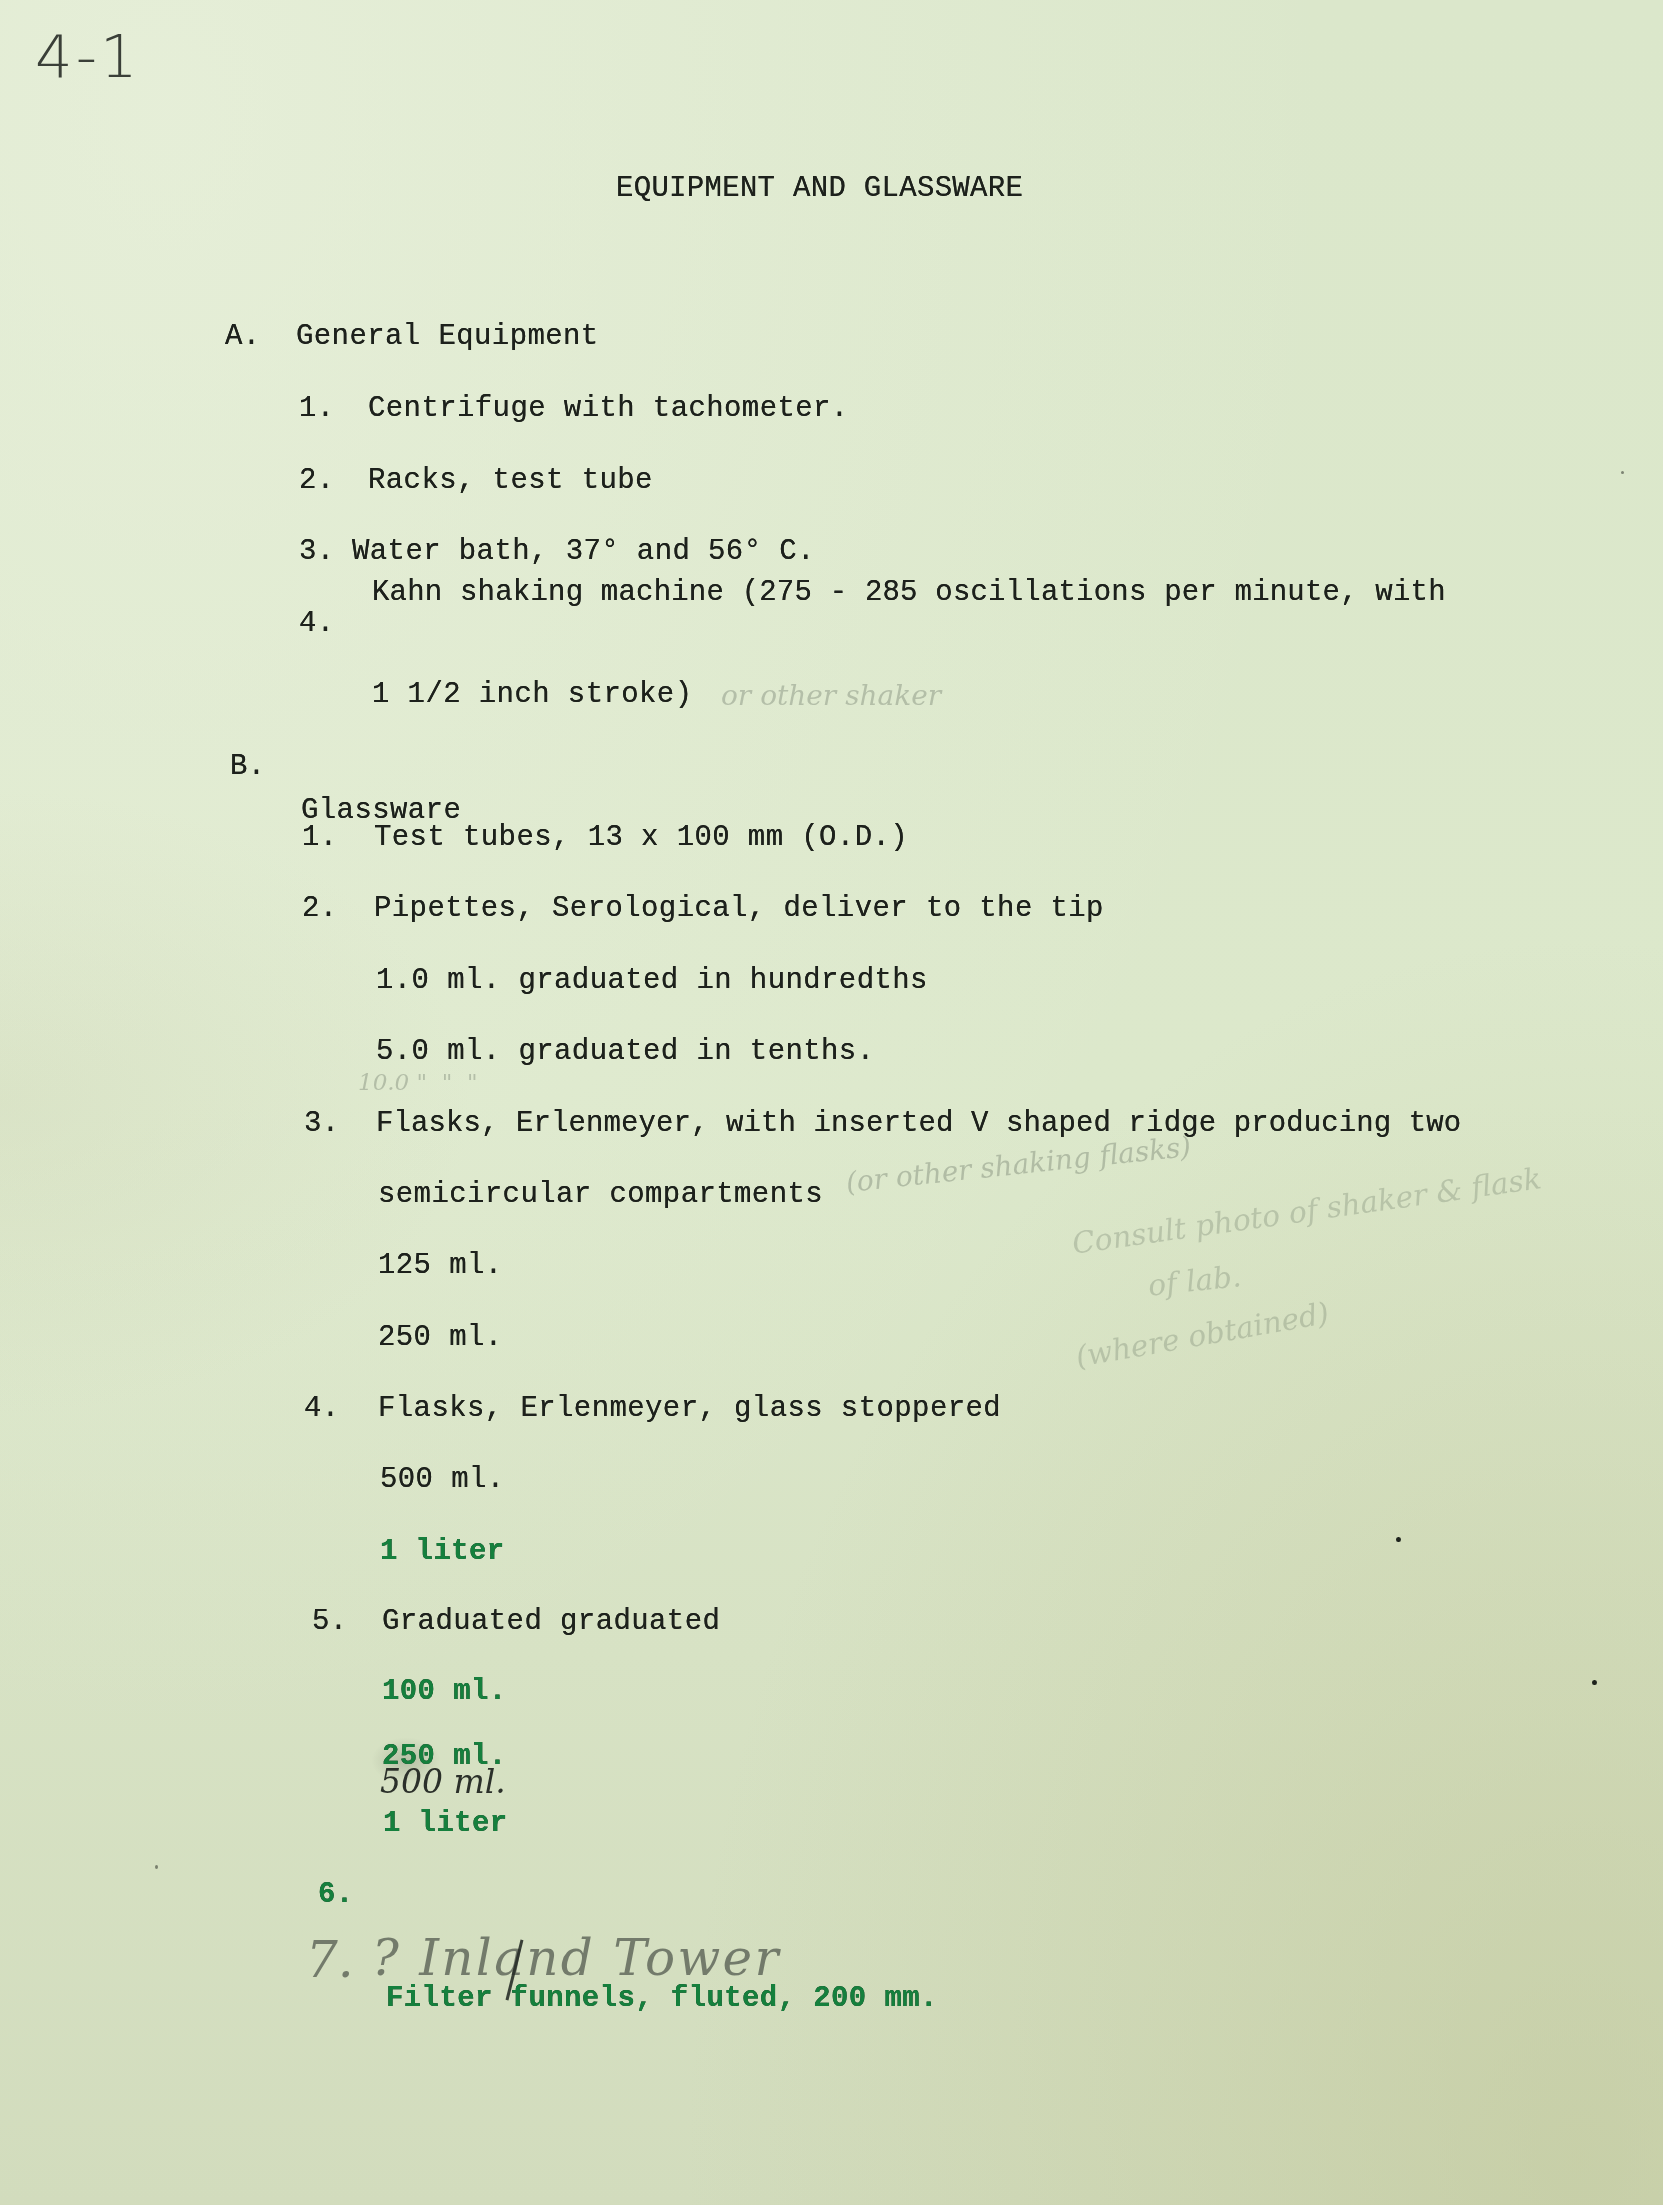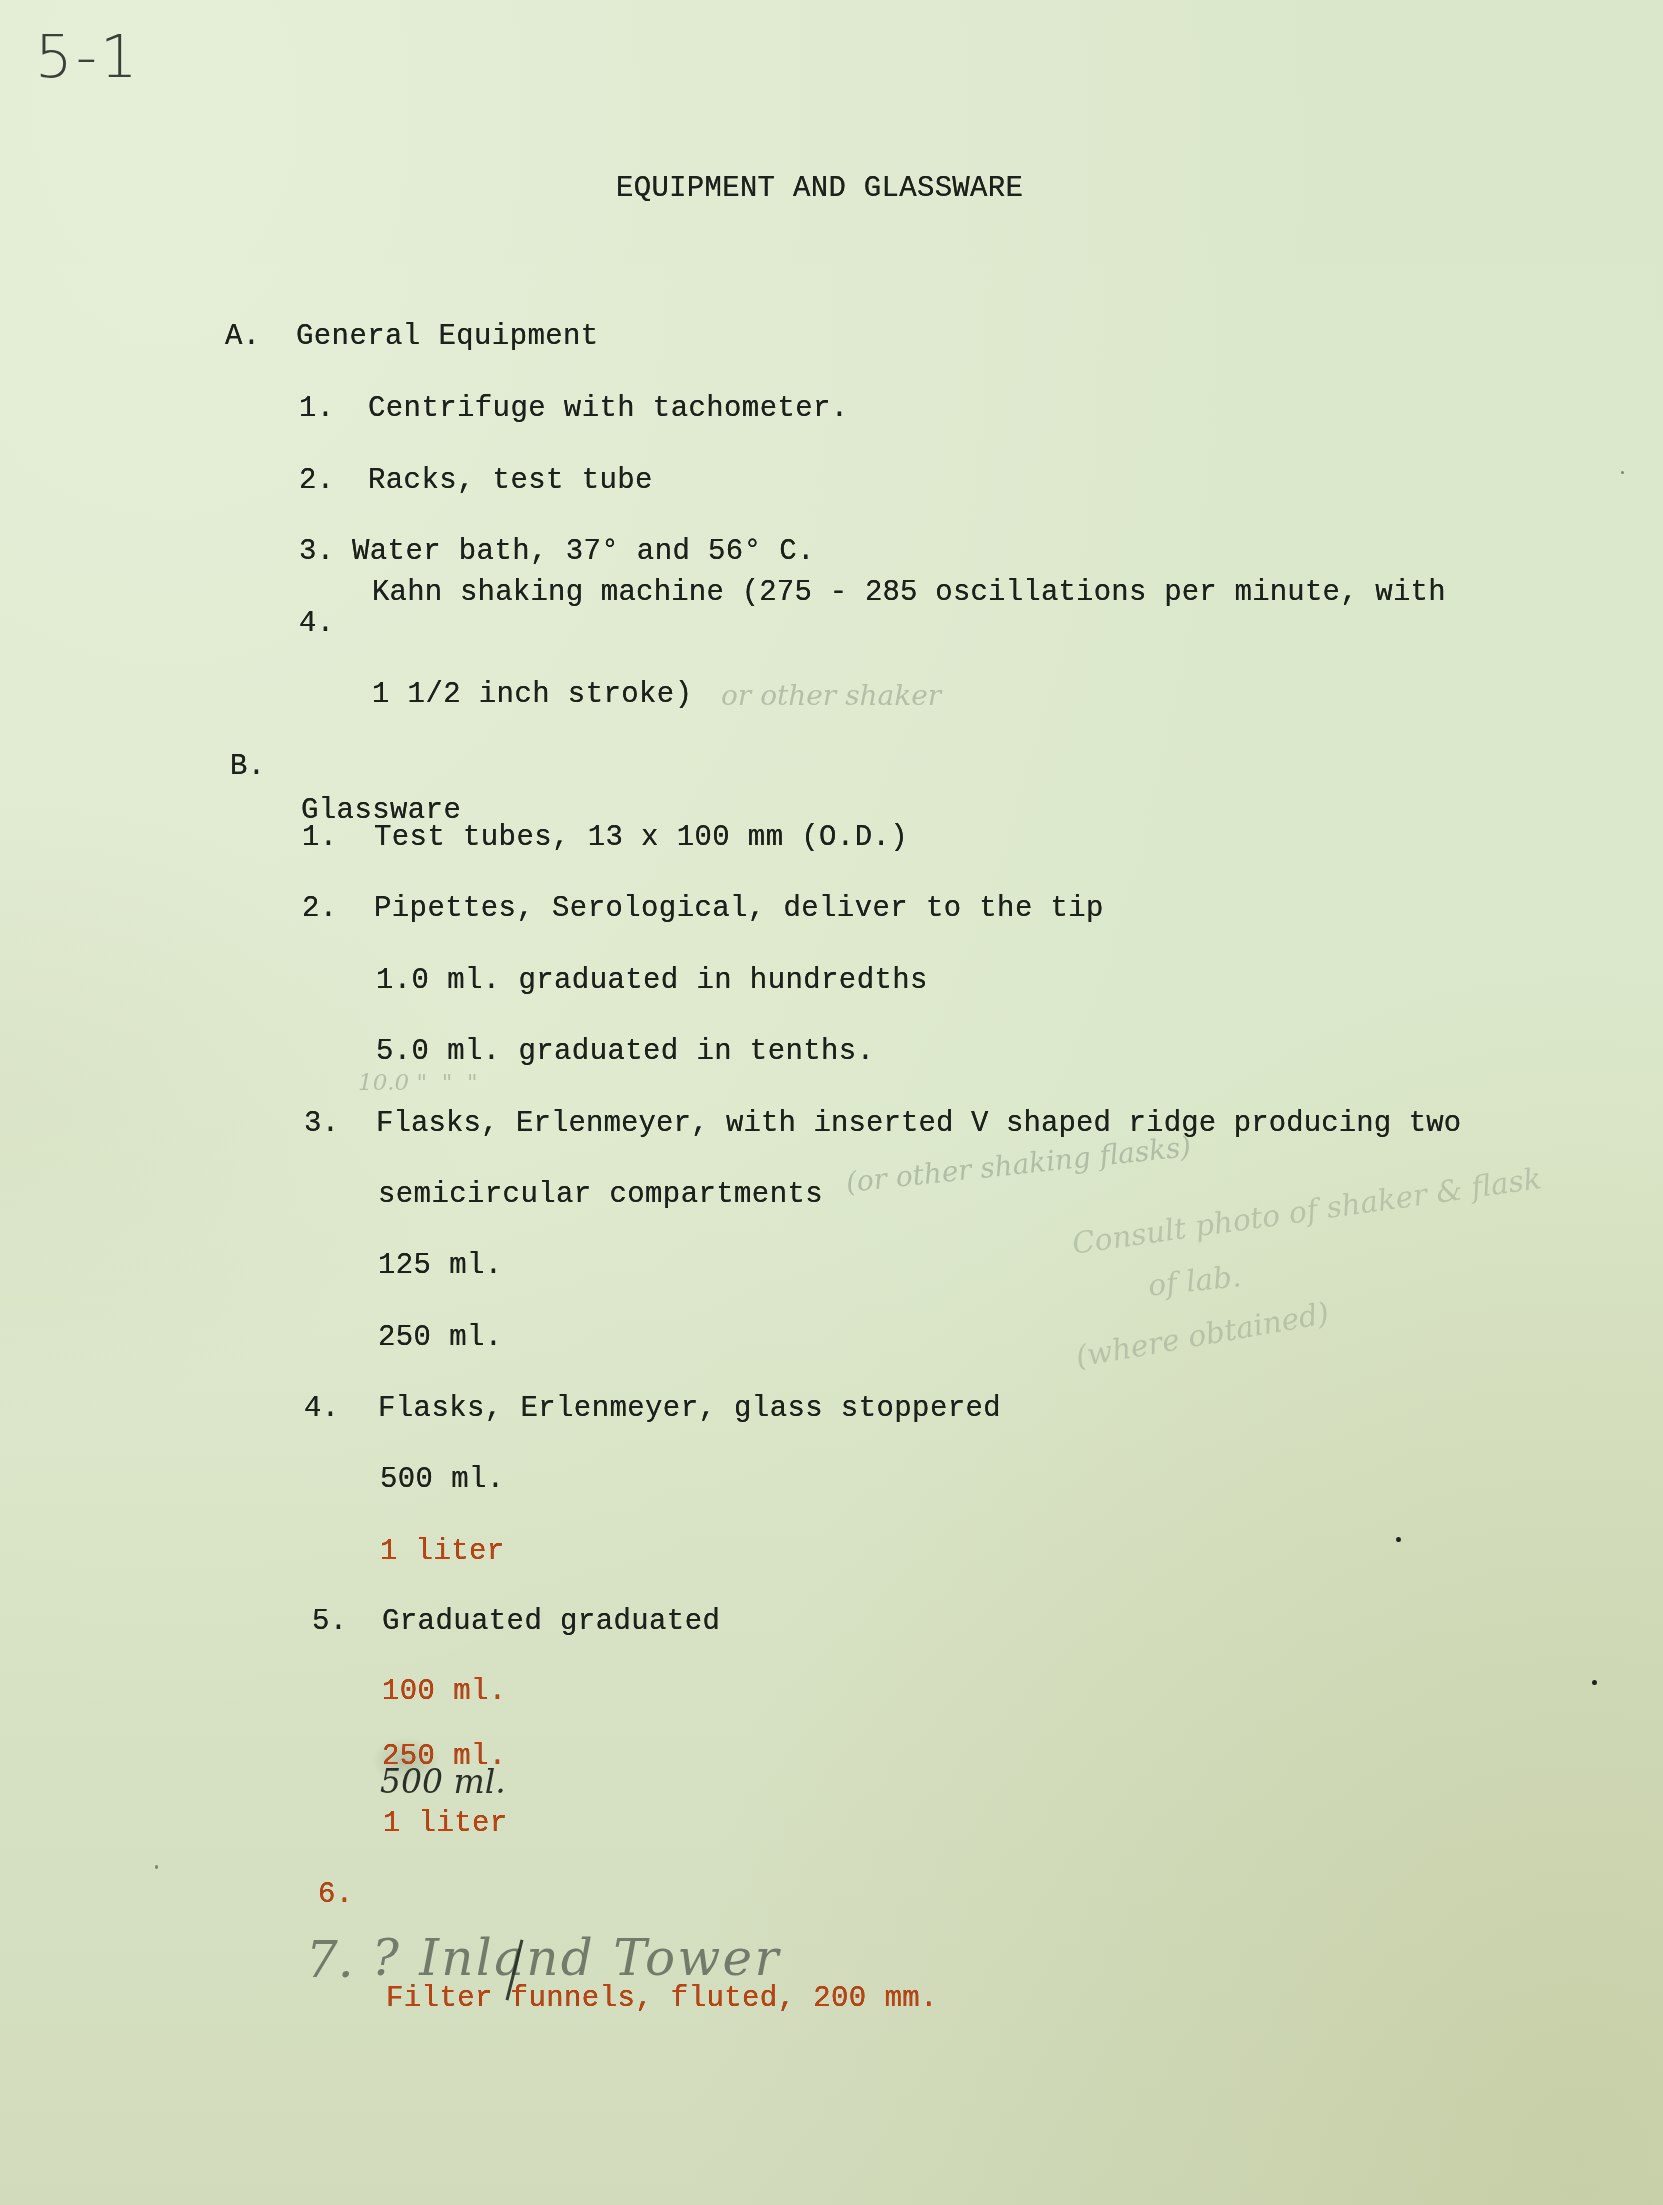--- a/index.html
+++ b/index.html
@@ -21,21 +21,21 @@
     .typed {
       position: absolute;
       font-family: "Liberation Mono", "DejaVu Sans Mono", monospace;
       font-size: 29px;
       line-height: 34px;
       white-space: pre;
       letter-spacing: 0.4px;
       color: #1d211c;
       text-shadow: 0 0 0.5px #1d211c;
     }
-    .bold { font-weight: normal; color: #c2410c; }
+    .bold { font-weight: bold; color: #15803d; }
     .title {
       left: 616px; top: 172px;
       font-size: 29px;
       letter-spacing: 0.3px;
     }
     .hand {
       position: absolute;
       font-family: "DejaVu Serif", serif;
       font-style: italic;
       white-space: pre;
@@ -69,21 +69,21 @@
     .stroke-line {
       position: absolute;
       background: rgba(40,45,40,0.9);
     }
   </style>
 </head>
 <body>
 
 <div class="page">
 
-  <div class="hand page-number">5-1</div>
+  <div class="hand page-number">4-1</div>
 
   <div class="typed title">EQUIPMENT AND GLASSWARE</div>
 
   <div class="typed" style="left:225px; top:320px;">A.</div>
   <div class="typed" style="left:296px; top:320px;">General Equipment</div>
 
   <div class="typed" style="left:299px; top:392px;">1.</div>
   <div class="typed" style="left:368px; top:392px;">Centrifuge with tachometer.</div>
 
   <div class="typed" style="left:299px; top:464px;">2.</div>

